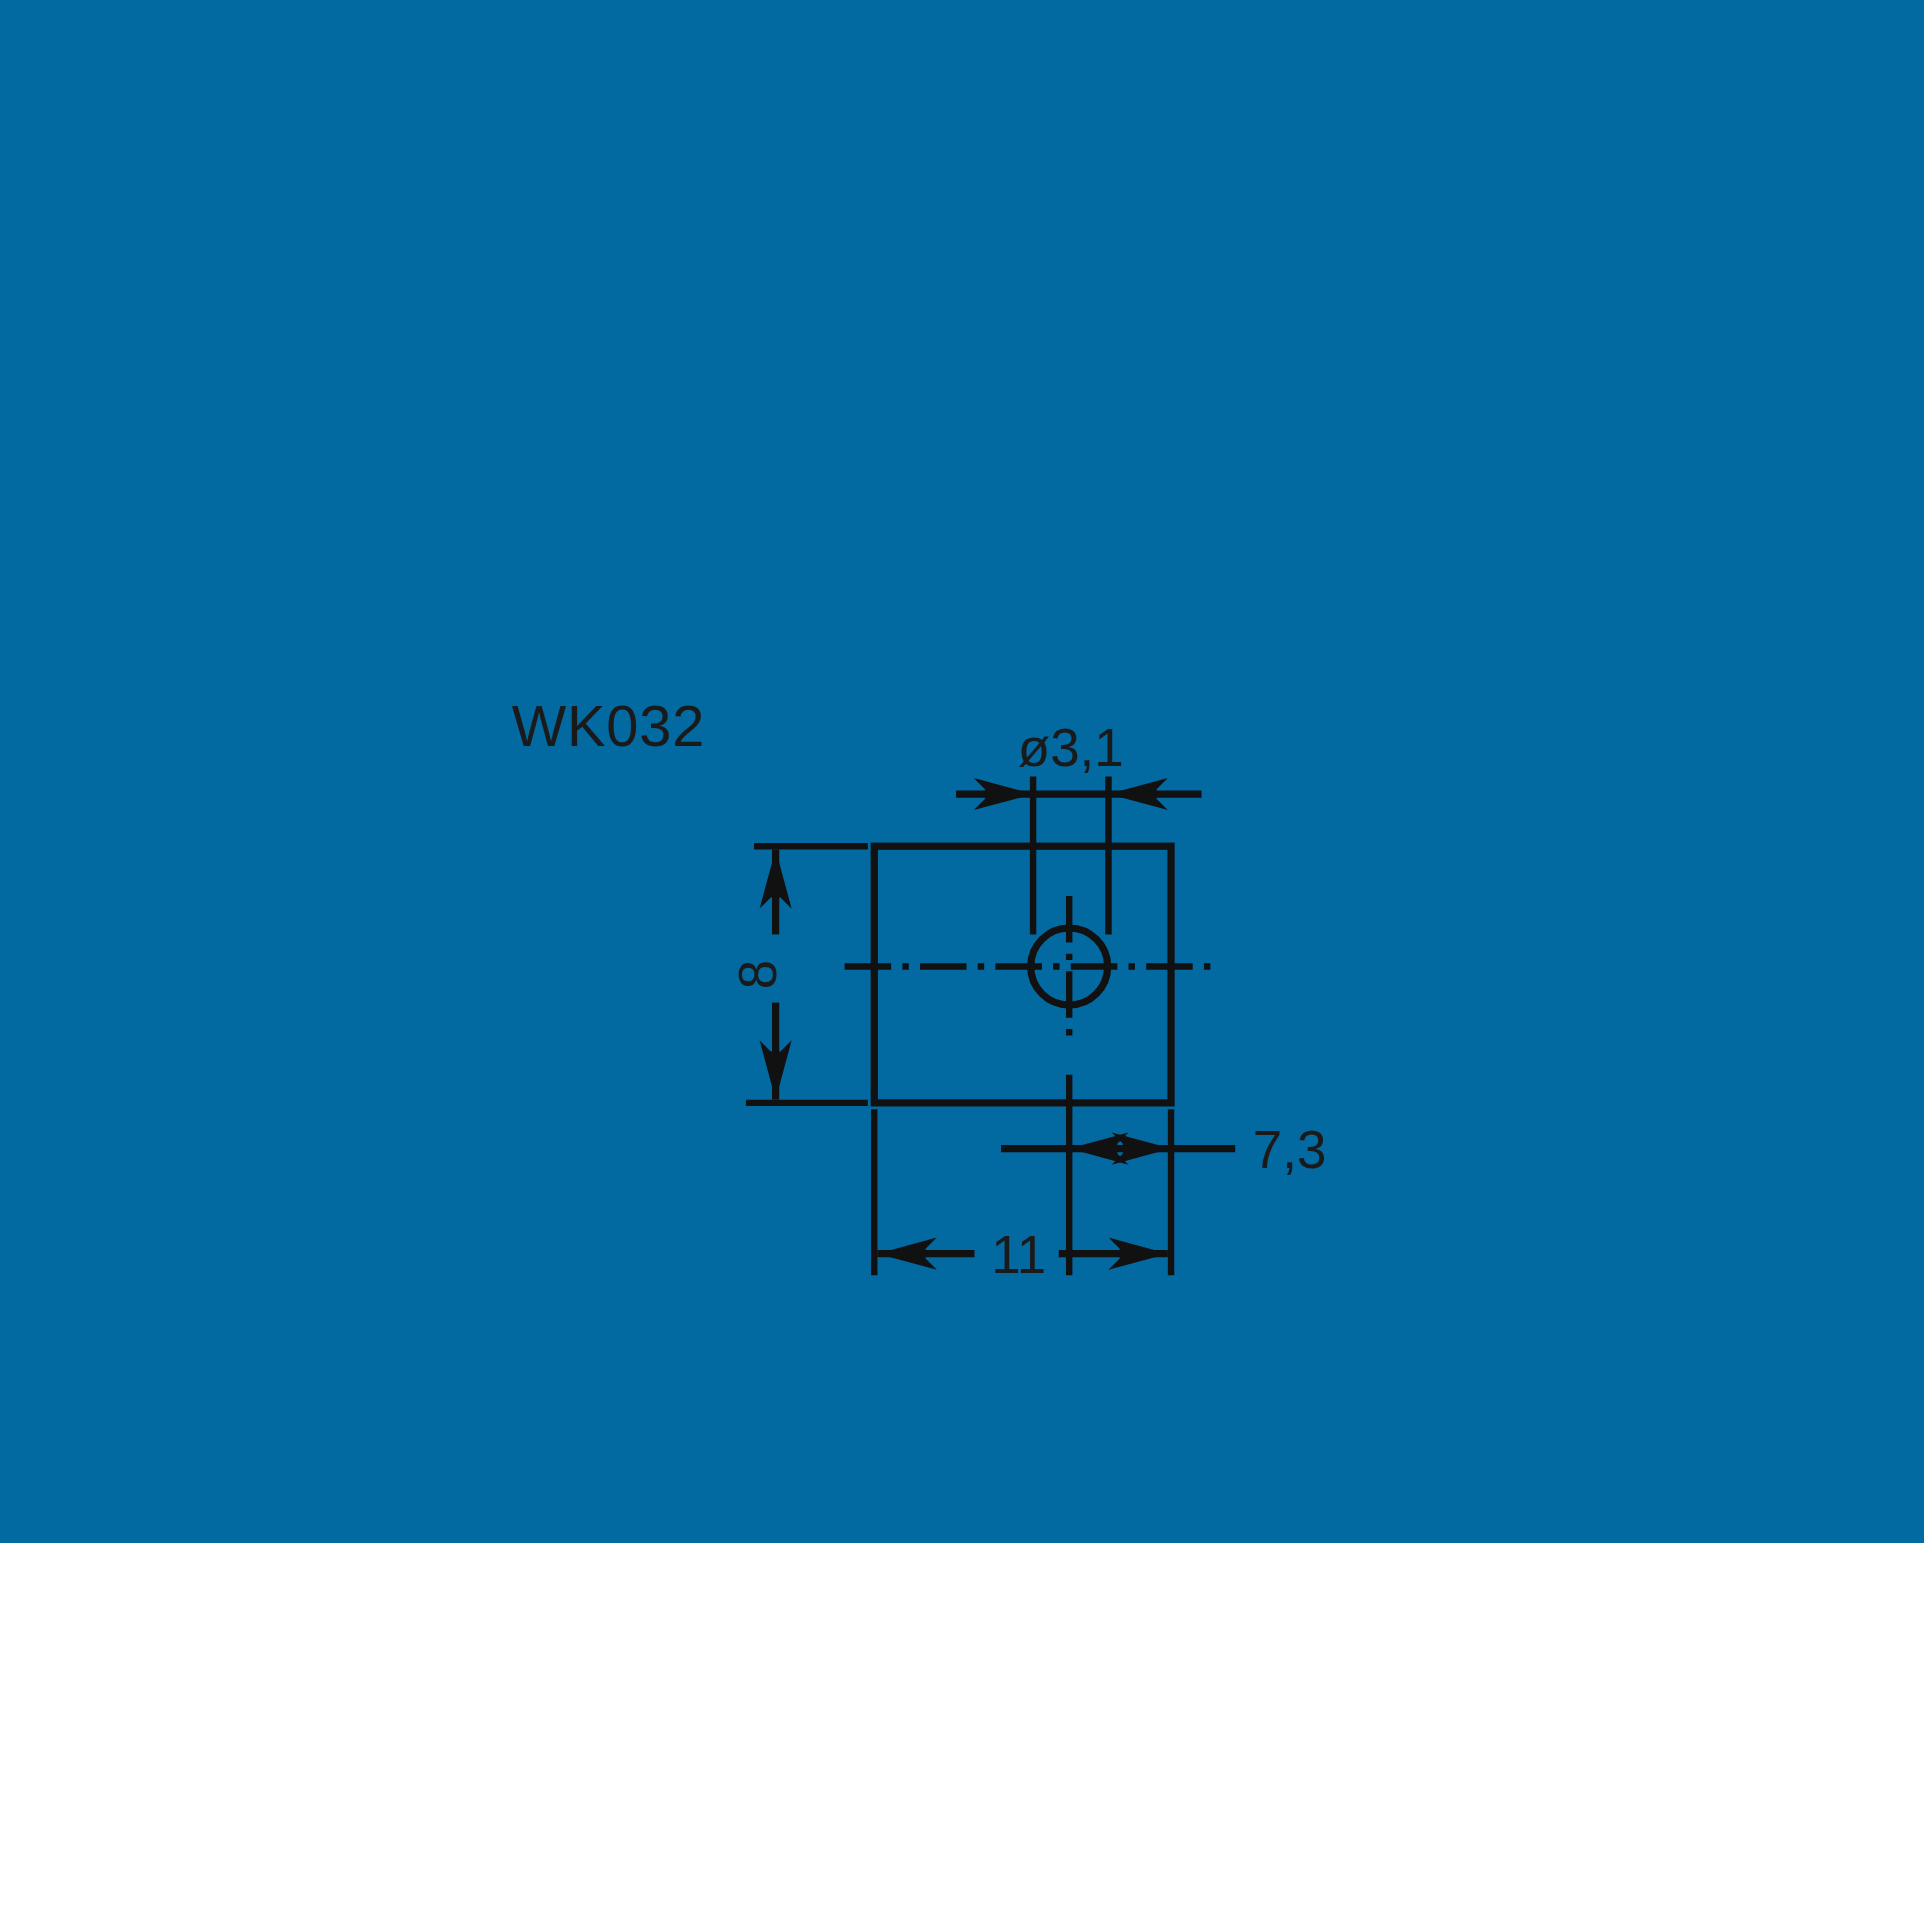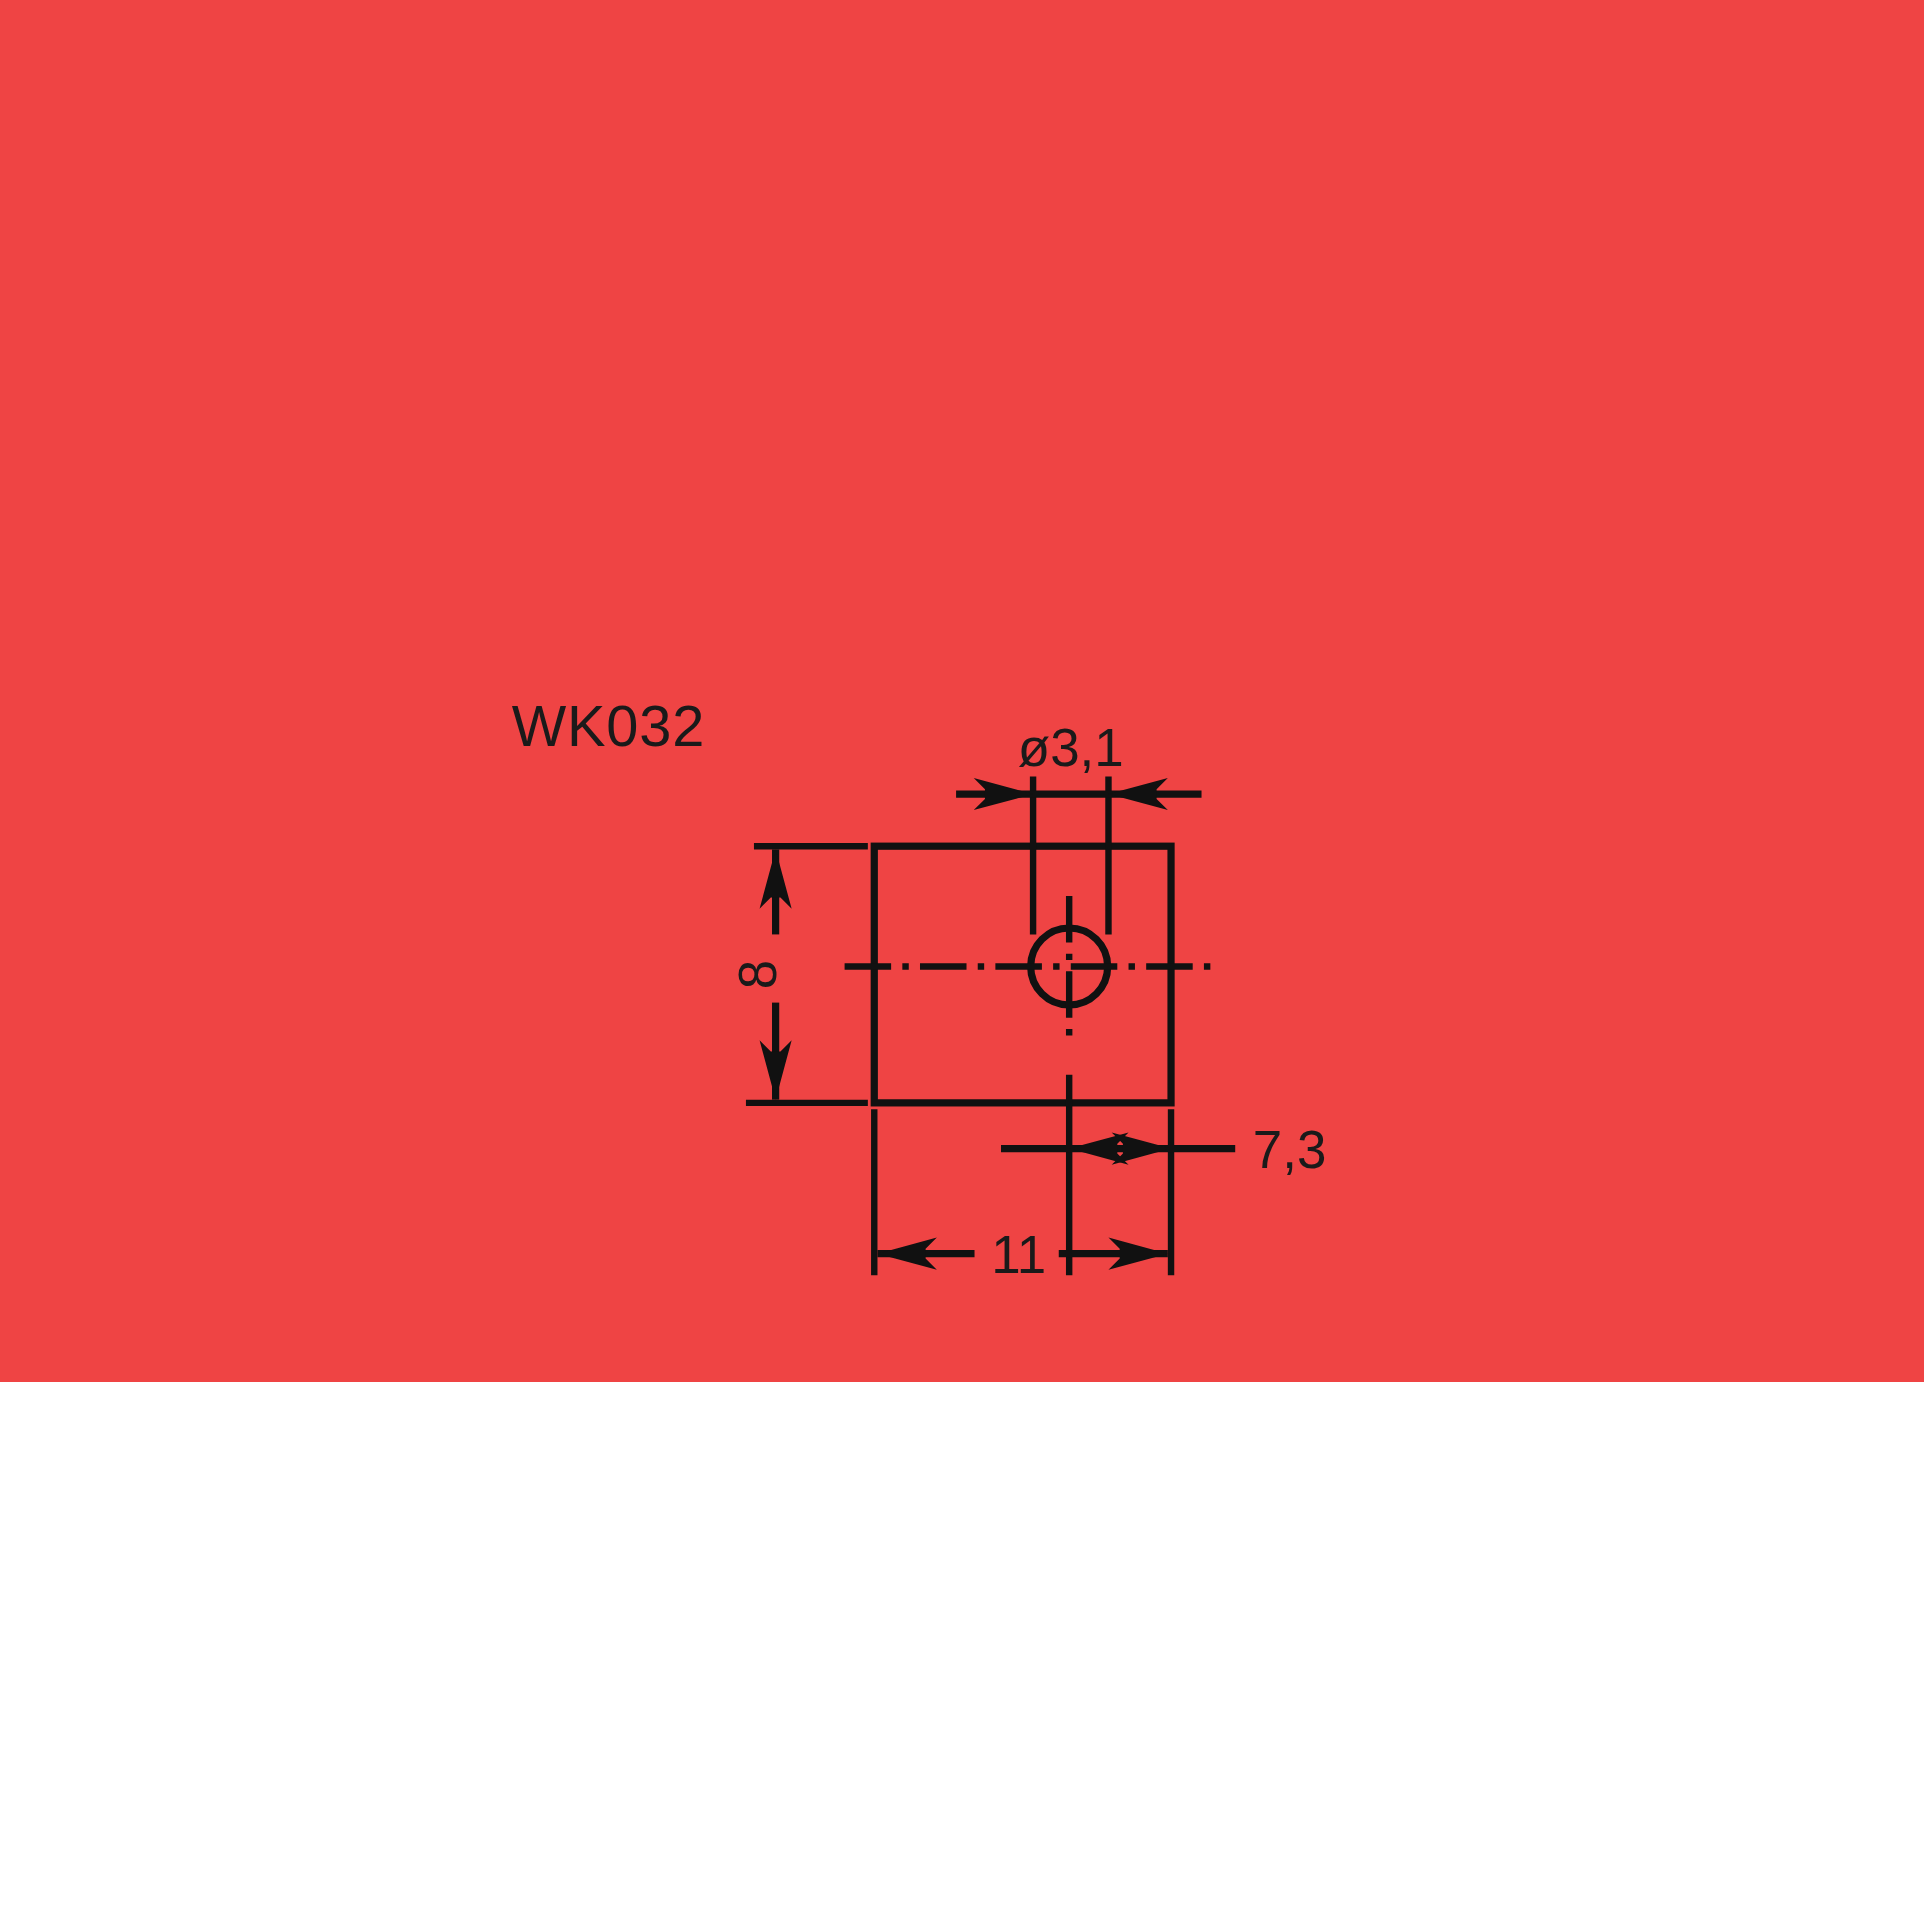--- a/index.html
+++ b/index.html
@@ -10,22 +10,22 @@
   }
   body {
     width: 1925px;
     height: 1925px;
     overflow: hidden;
     font-family: "Liberation Sans", sans-serif;
   }
   #drawing-root {
     position: relative;
     width: 1925px;
-    height: 1382px;
-    background: #ef4444;
+    height: 1543px;
+    background: #0369a1;
   }
   #drawing-svg {
     position: absolute;
     top: 0;
     left: 0;
     width: 1925px;
     height: 1925px;
     display: block;
   }
   text {

